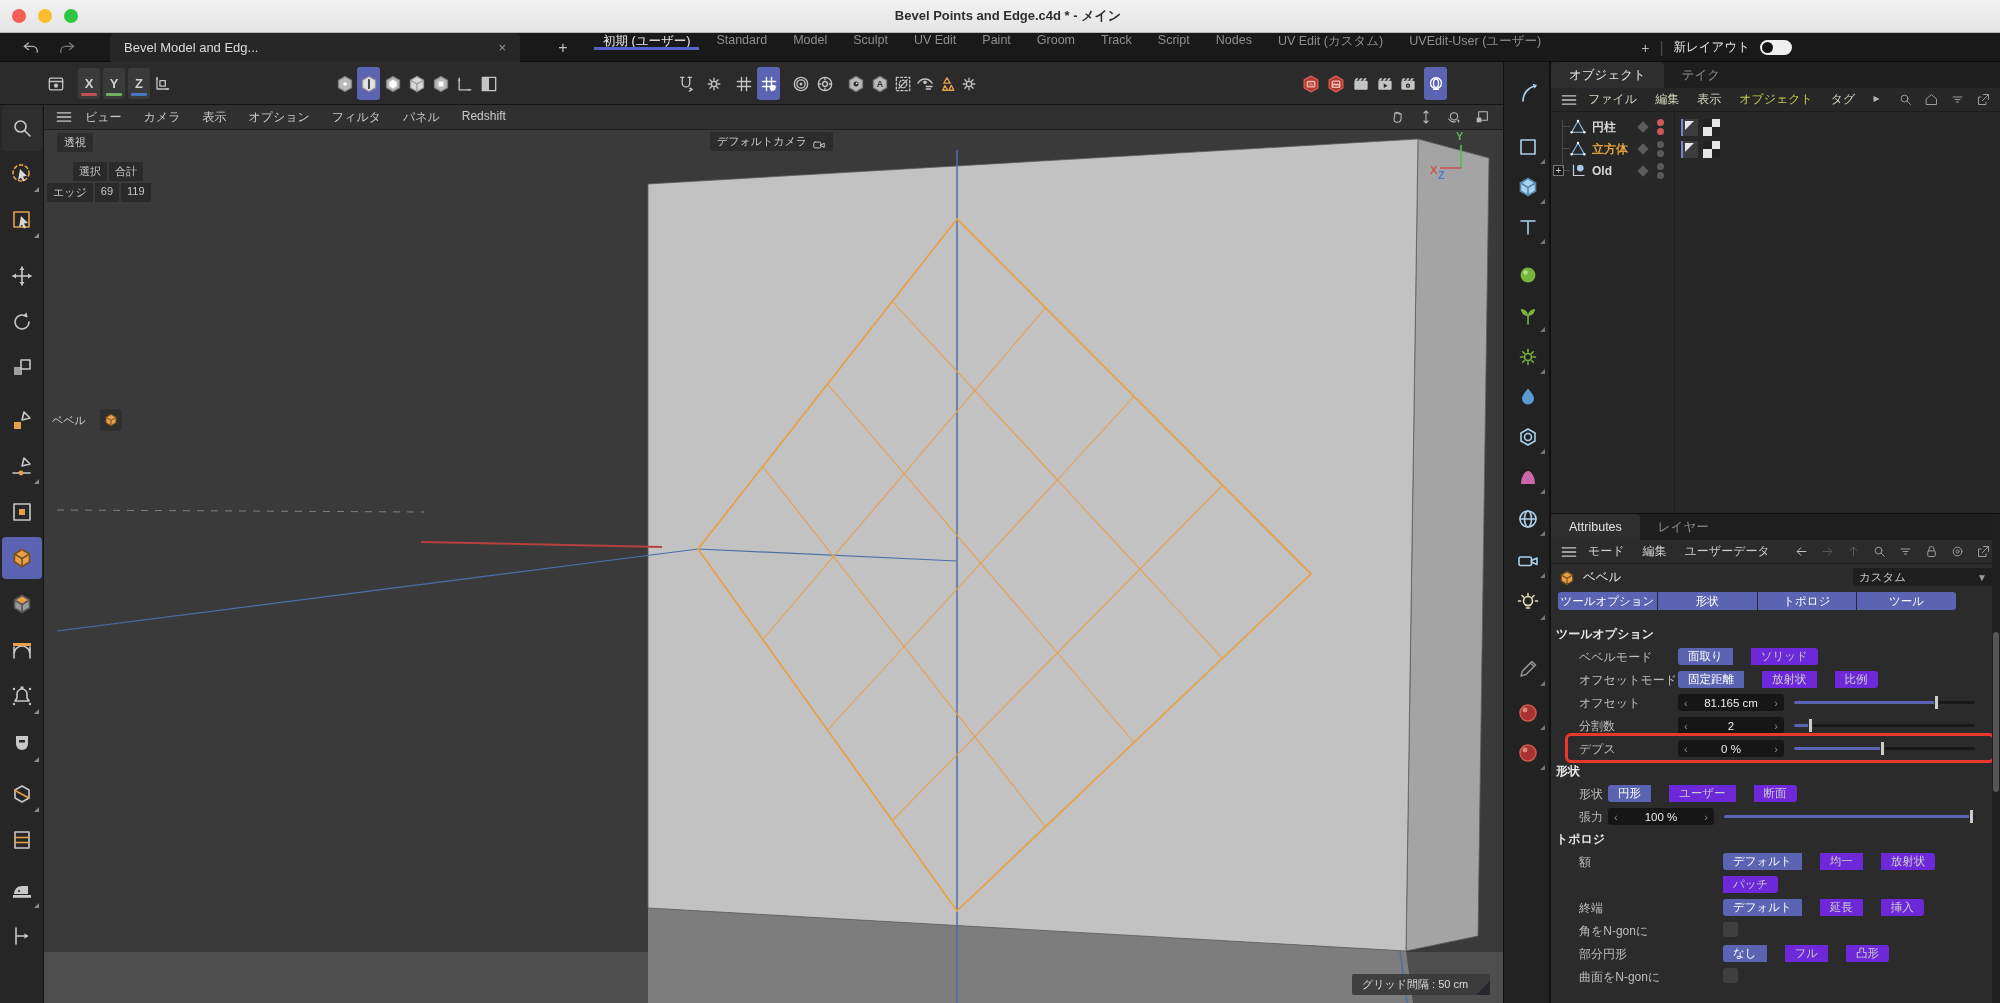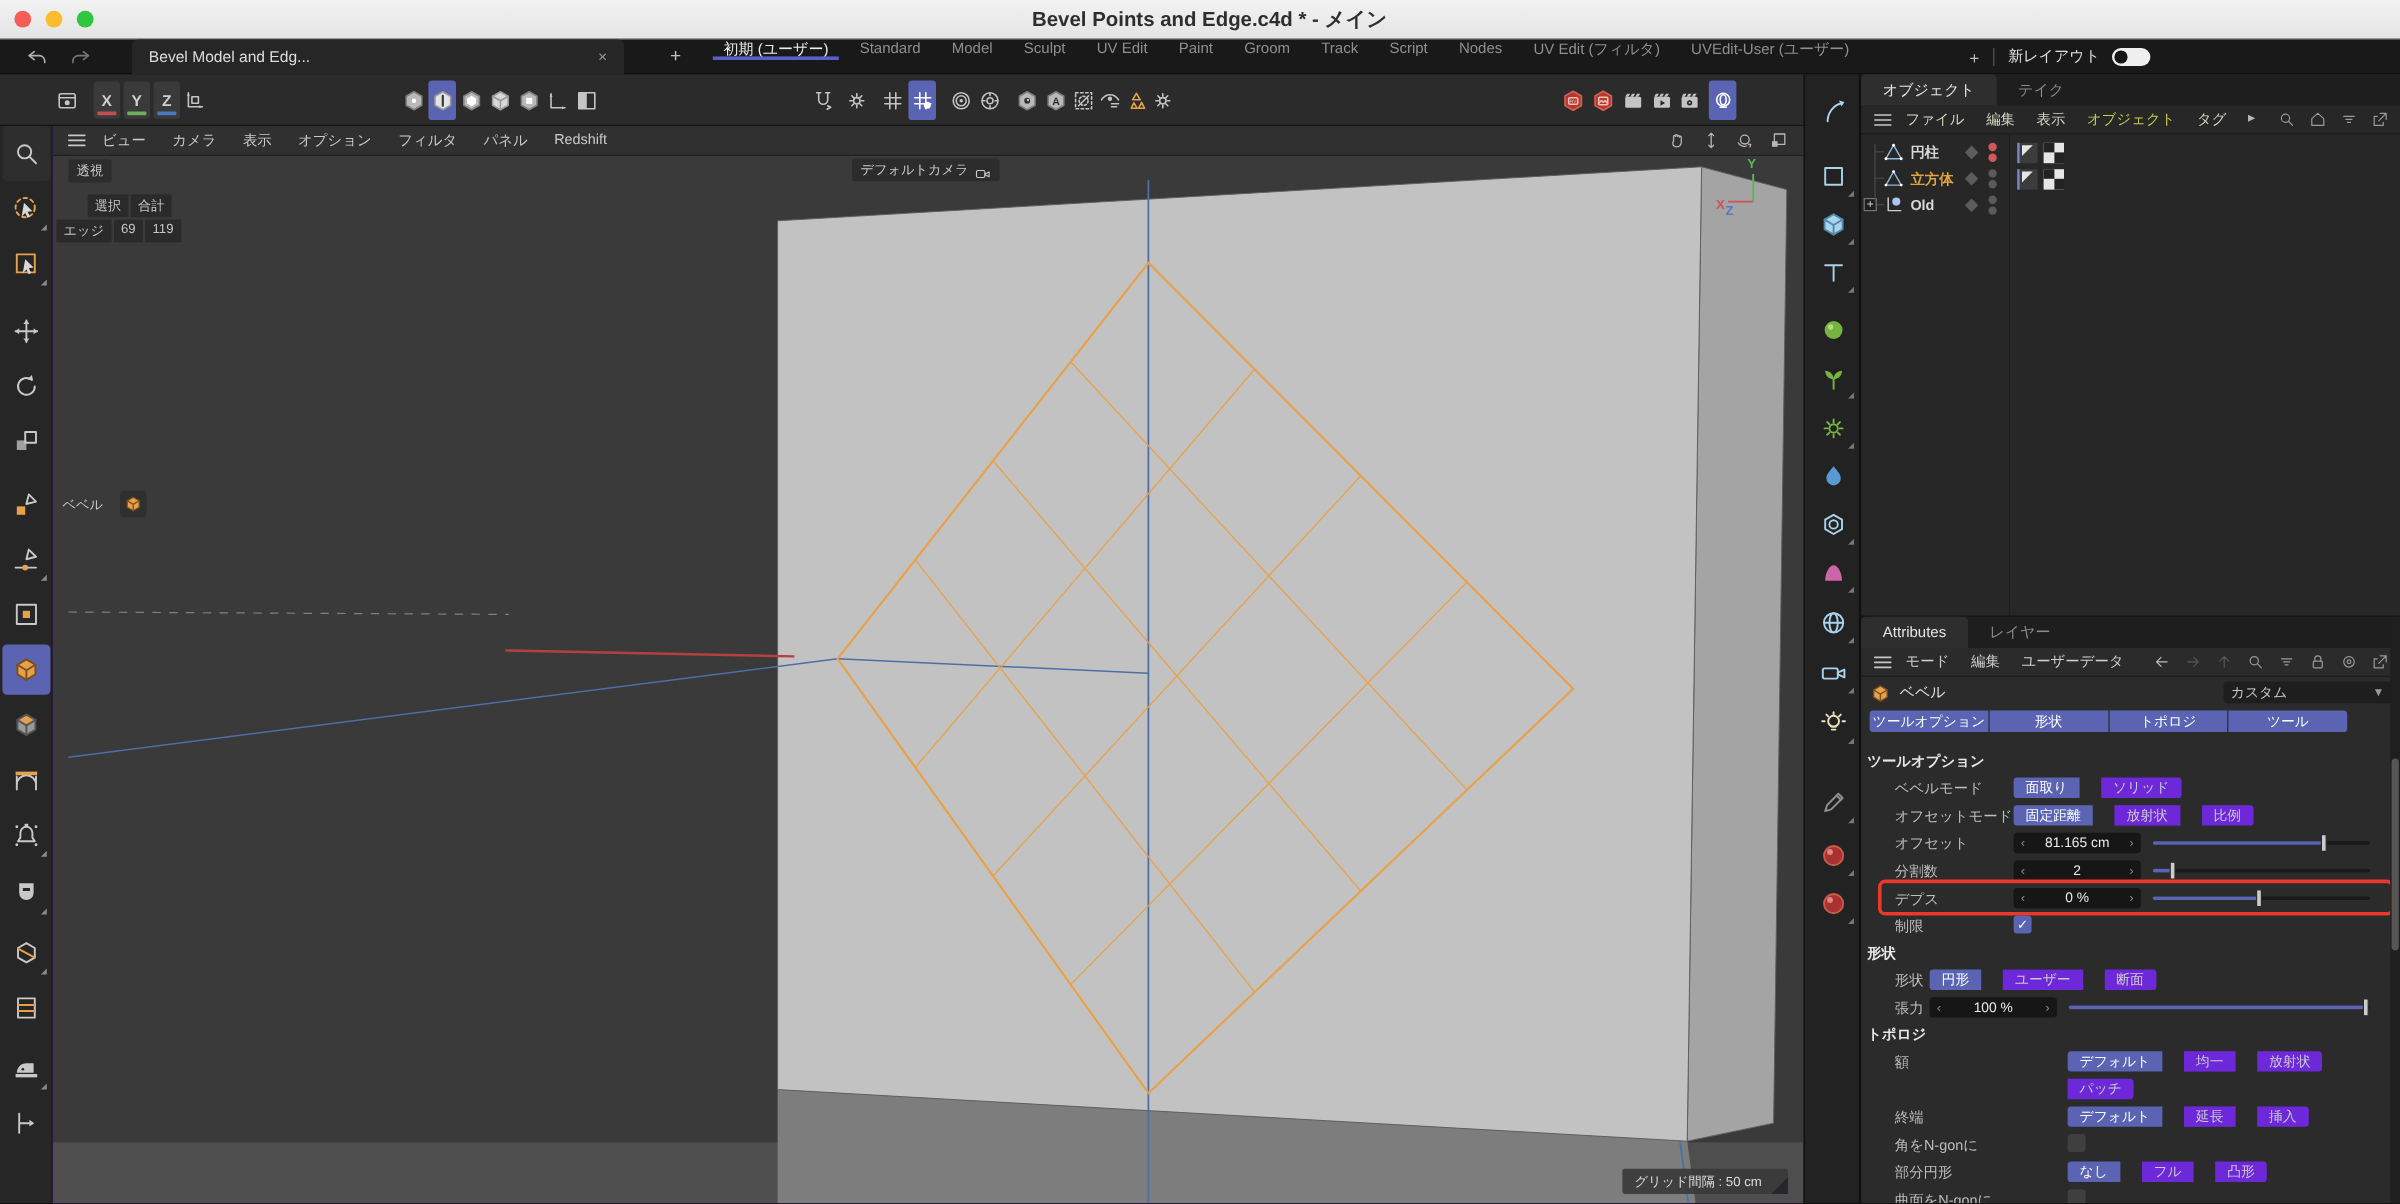--- a/index.html
+++ b/index.html
@@ -6,21 +6,21 @@
   #app{position:relative;width:2000px;height:1003px;background:#1e1e1e;
        font-family:"Liberation Sans","DejaVu Sans",sans-serif;color:#c8c8c8;overflow:hidden;}
   #app *{box-sizing:border-box;}
   .abs{position:absolute;}
   svg.ic{width:20px;height:20px;stroke:currentColor;fill:none;stroke-width:1.6;stroke-linecap:round;stroke-linejoin:round;display:block;}
 
   
   #titlebar{left:0;top:0;width:2000px;height:33px;background:linear-gradient(#f2f2f2,#e4e4e4);
             border-bottom:1px solid #b8b8b8;display:flex;align-items:center;}
   .tlight{width:14px;height:14px;border-radius:50%;margin-left:12px;}
-  #win-title{position:absolute;left:0;right:0;text-align:center;color:#2e2e2e;font-size:17px;font-weight:bold;padding-left:16px;}
+  #win-title{position:absolute;left:0;right:0;text-align:center;color:#2e2e2e;font-size:13px;font-weight:bold;padding-left:16px;}
 
   
   #tabrow{left:0;top:33px;width:2000px;height:29px;background:#191919;border-bottom:1px solid #0d0d0d;}
   .histbtn{position:absolute;top:4px;width:22px;height:22px;display:flex;align-items:center;justify-content:center;color:#b0b0b0;}
   #doc-tab{position:absolute;left:110px;top:0;height:29px;width:410px;background:#262626;border-radius:5px 5px 0 0;
            display:flex;align-items:center;padding:0 14px;color:#dcdcdc;font-size:13px;}
   #doc-tab .closex{margin-left:auto;color:#9a9a9a;font-size:13px;}
   #tab-add{position:absolute;left:552px;top:4px;width:22px;height:22px;display:flex;align-items:center;justify-content:center;color:#c0c0c0;}
   #layout-tabs{position:absolute;left:590px;top:0;height:43px;display:flex;align-items:flex-start;}
   .ltab{display:flex;align-items:center;padding:0 13px;font-size:12.5px;color:#8f8f8f;position:relative;white-space:nowrap;}
@@ -175,21 +175,21 @@
         <div class="ltab active">初期 (ユーザー)</div>
         <div class="ltab">Standard</div>
         <div class="ltab">Model</div>
         <div class="ltab">Sculpt</div>
         <div class="ltab">UV Edit</div>
         <div class="ltab">Paint</div>
         <div class="ltab">Groom</div>
         <div class="ltab">Track</div>
         <div class="ltab">Script</div>
         <div class="ltab">Nodes</div>
-        <div class="ltab">UV Edit (フィルタ)</div>
+        <div class="ltab">UV Edit (カスタム)</div>
         <div class="ltab">UVEdit-User (ユーザー)</div>
       </div>
     <div id="layout-extra">
       <span style="color:#bbb;font-size:14px">+</span>
       <span style="color:#4a4a4a">|</span>
       <span id="new-layout">新レイアウト</span>
       <span id="ui-toggle">
           <span class="knob"></span>
         </span>
     </div>
@@ -940,26 +940,20 @@
               <span class="vv">0 %</span>
               <span class="ar">›</span>
             </span>
             <span class="slider">
               <span class="track"></span>
               <span class="fill" style="width: 88.75px;"></span>
               <span class="handle" style="left: 85.75px;"></span>
             </span>
           </span>
         </div>
-        <div class="arow g0">
-          <span class="albl">制限</span>
-          <span class="actl">
-            <span class="cbox on">✓</span>
-          </span>
-        </div>
         <div class="ahead">形状</div>
         <div class="arow g1">
           <span class="albl">形状</span>
           <span class="actl">
             <span class="seg">
               <span class="opt sel">円形</span>
               <span class="opt">ユーザー</span>
               <span class="opt">断面</span>
             </span>
           </span>

